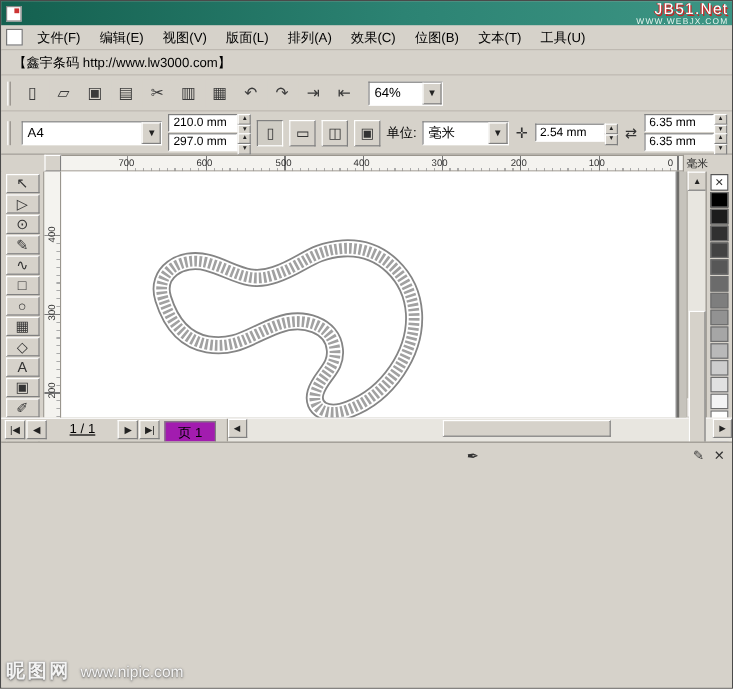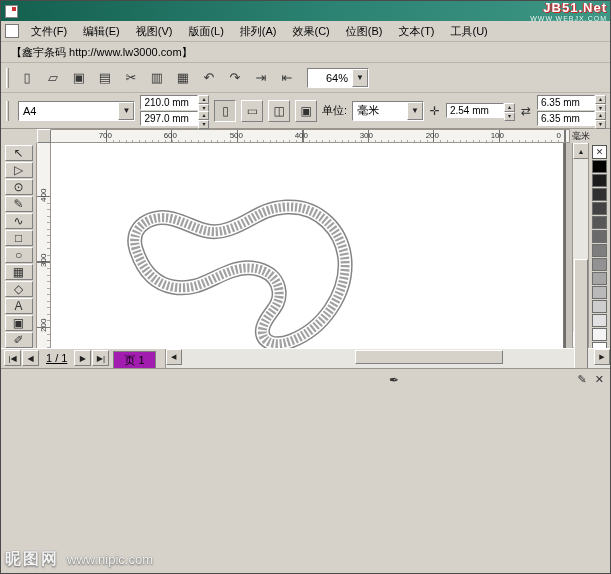--- a/index.html
+++ b/index.html
@@ -6,37 +6,37 @@
   html,body { width:611px; height:574px; overflow:hidden; }
   body { font-family:"Liberation Sans","DejaVu Sans",sans-serif; font-size:11px; color:#000; background:#d6d2ca; }
   .app { width:611px; height:574px; display:flex; flex-direction:column; border:1px solid #4a4a4a; }
 
   
   .titlebar { height:20px; flex:0 0 20px; background:linear-gradient(90deg,#14604f,#2c8373 55%,#3d9584); display:flex; align-items:center; gap:4px; padding:0 4px; position:relative; color:#fff; }
   .app-icon { width:13px; height:13px; background:#fff; border:1px solid #888; position:relative; flex:0 0 13px; }
   .app-icon::after { content:""; position:absolute; right:1px; top:1px; width:4px; height:4px; background:#c33; }
   .title-text { font-weight:bold; font-size:12px; text-shadow:1px 1px 0 rgba(0,0,0,.4); white-space:nowrap; }
   .tb-watermark { position:absolute; right:3px; top:0; text-align:right; line-height:1.05; }
-  .tb-watermark .wm1 { font-weight:bold; font-size:13px; color:#fff; text-shadow:1px 1px 0 #cc2222,-1px 0 0 #cc2222; letter-spacing:1px; }
+  .tb-watermark .wm1 { font-weight:normal; font-size:13px; color:#fff; text-shadow:1px 1px 0 #cc2222,-1px 0 0 #cc2222; letter-spacing:1px; }
   .tb-watermark .wm2 { font-size:7px; color:#e8f5ef; letter-spacing:1px; }
 
   
   .menurow { height:21px; flex:0 0 21px; background:#d6d2ca; border-bottom:1px solid #b8b4ab; display:flex; align-items:center; padding:0 2px; }
   .menurow .doc-icon { width:14px; height:14px; background:#fff; border:1px solid #777; margin:0 4px 0 2px; }
   .menu-item { padding:2px 8px; cursor:default; white-space:nowrap; }
   .menu-banner { font-weight:normal; padding:2px 8px; white-space:nowrap; }
 
   
   .toolbar { height:30px; flex:0 0 30px; background:#d6d2ca; border-bottom:1px solid #b8b4ab; display:flex; align-items:center; gap:2px; padding:0 4px; }
   .grip { width:3px; height:20px; border-left:1px solid #fff; border-right:1px solid #8f8b84; margin:0 4px 0 1px; }
   .tbtn { width:24px; height:24px; background:#d6d2ca; border:1px solid #d6d2ca; display:flex; align-items:center; justify-content:center; font-size:13px; color:#3a3a3a; }
   .combo { display:flex; align-items:center; border:1px solid; border-color:#808080 #fff #fff #808080; background:#fff; height:20px; }
   .combo .combo-text { padding:0 4px; flex:1; white-space:nowrap; }
   .combo .combo-arrow { width:16px; height:18px; background:#d6d2ca; border:1px solid; border-color:#fff #808080 #808080 #fff; font-size:8px; display:flex; align-items:center; justify-content:center; color:#222; }
-  .zoom-combo { width:62px; margin-left:6px;text-align:right; }
+  .zoom-combo { width:62px; margin-left:6px; }
 
   
   .propbar { height:36px; flex:0 0 36px; background:#d6d2ca; border-bottom:1px solid #9a968e; display:flex; align-items:center; gap:5px; padding:0 4px; }
   .preset-combo { width:118px; }
   .mm-block { display:flex; flex-direction:column; gap:1px; }
   .mm-row { display:flex; align-items:center; }
   .mm-field { width:58px; height:15px; border:1px solid; border-color:#808080 #fff #fff #808080; background:#fff; font-size:10px; padding:0 3px; display:flex; align-items:center; }
   .spin { width:11px; height:15px; display:flex; flex-direction:column; }
   .spin span { flex:1; font-size:6px; line-height:7px; text-align:center; background:#d6d2ca; border:1px solid; border-color:#fff #808080 #808080 #fff; color:#222; }
   .sqbtn { width:22px; height:22px; background:#d6d2ca; border:1px solid; border-color:#fff #808080 #808080 #fff; display:flex; align-items:center; justify-content:center; font-size:12px; color:#333; }
@@ -82,21 +82,21 @@
   .palette { width:22px; flex:0 0 22px; background:#d6d2ca; border-left:1px solid #9a968e; display:flex; flex-direction:column; align-items:center; padding:2px 0; gap:1px; }
   .no-color { width:15px; height:14px; background:#fff; border:1px solid #555; font-size:9px; line-height:12px; text-align:center; color:#333; }
   .swatch { width:15px; height:13px; flex:0 0 13px; border:1px solid #6e6e6e; }
   .pal-bottom { margin-top:auto; display:flex; flex-direction:column; gap:1px; align-items:center; }
   .pal-btn { width:15px; height:13px; background:#d6d2ca; border:1px solid; border-color:#fff #808080 #808080 #fff; font-size:7px; display:flex; align-items:center; justify-content:center; color:#222; }
 
   
   .pagebar { height:20px; flex:0 0 20px; background:#d6d2ca; border-top:1px solid #fff; display:flex; align-items:stretch; }
   .nav-cluster { display:flex; align-items:center; gap:1px; padding:0 3px; }
   .navbtn { min-width:17px; height:16px; background:#d6d2ca; border:1px solid; border-color:#fff #808080 #808080 #fff; font-size:8px; display:flex; align-items:center; justify-content:center; color:#222; padding:0 2px; }
-  .page-counter { padding:0 6px; white-space:nowrap;text-decoration:underline; }
+  .page-counter { padding:0 18px; white-space:nowrap;text-decoration:underline; }
   .page-tab { background:#a21caf; border:1px solid #808080; border-bottom:none; padding:1px 10px; margin-left:3px; align-self:flex-end; height:17px; white-space:nowrap; }
   .hscroll { flex:1; display:flex; background:#e8e6e0; border-left:1px solid #9a968e; margin-left:6px; }
   .htrack { flex:1; position:relative; }
   .hthumb { position:absolute; top:1px; height:14px; left:42%; width:36%; background:#d6d2ca; border:1px solid; border-color:#fff #808080 #808080 #fff; }
 
   
   .statusbar { flex:1; background:#d6d2ca; position:relative; border-top:1px solid #9a968e; }
   .status-center-icon { position:absolute; left:388px; top:4px; font-size:12px; color:#333; }
   .status-right { position:absolute; right:6px; top:4px; display:flex; gap:8px; font-size:11px; color:#333; }
   .bottom-watermark { position:absolute; left:4px; bottom:3px; display:flex; align-items:baseline; gap:8px; color:rgba(255,255,255,.92); text-shadow:0 1px 2px rgba(90,90,90,.9),0 0 1px #777; white-space:nowrap; }

